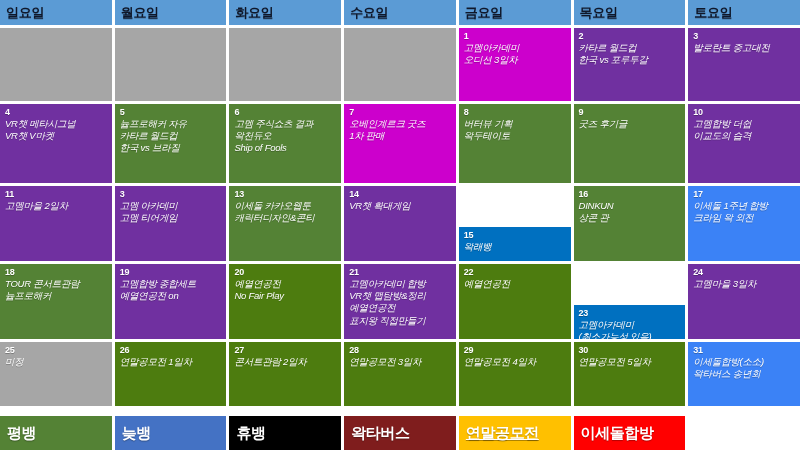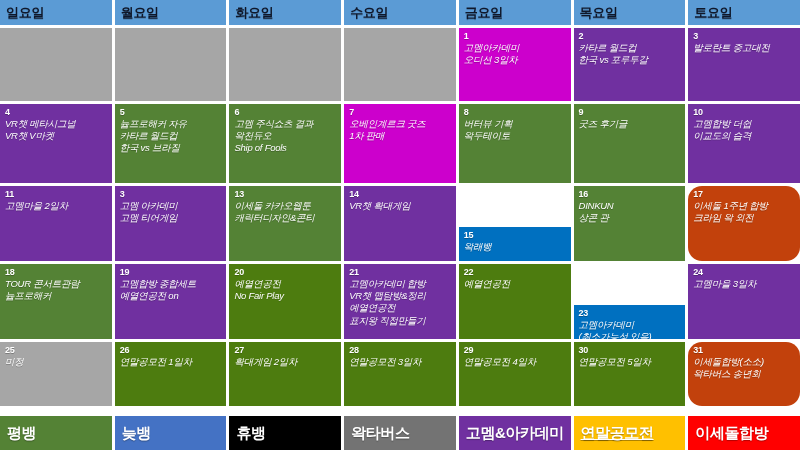--- a/index.html
+++ b/index.html
@@ -77,21 +77,21 @@
     display:block;
     white-space:nowrap;
     text-shadow:0 1px 0 rgba(0,0,0,.25);
     font-style:italic;
   }
   .c-gray{background:#A6A6A6;}
   .c-purple{background:#7030A0;}
   .c-magenta{background:#CC00CC;}
   .c-green{background:#548235;}
   .c-blue{background:#0070C0;margin-top:41px;}
-  .c-red{background:#c2410c;border-radius:14px;}
+  .c-red{background:#3b82f6;}
   .c-amber{background:#4d7c0f;}
   .c-amber .day-num,.c-amber .evt{text-shadow:0 1px 0 rgba(0,0,0,.18);}
   
   .legend-row{
     display:grid;
     grid-template-columns:repeat(7,1fr);
     gap:3px;
     flex:0 0 34px;
     margin-top:3px;
     border-radius:15px;
@@ -103,21 +103,21 @@
     box-sizing:border-box;
     font-size:15px;
     font-weight:bold;
     color:#ffffff;
     letter-spacing:-0.4px;
     text-shadow:0 1px 1px rgba(0,0,0,.30);
   }
   .l-green{background:#548235;}
   .l-blue{background:#4472C4;}
   .l-black{background:#000000;}
-  .l-salmon{background:#737373;}
+  .l-salmon{background:#7f1d1d;}
   .l-purple{background:#7030A0;}
   .l-amber{background:#FFC000;text-decoration:underline;}
   .l-red{background:#FF0000;}
 </style>
 </head>
 <body>
 
 <div class="calendar">
 
   <div class="header-row" id="header-row">
@@ -265,21 +265,21 @@
         <div class="day-cell c-gray">
           <span class="day-num">25</span>
           <span class="evt">미정</span>
         </div>
         <div class="day-cell c-amber">
           <span class="day-num">26</span>
           <span class="evt">연말공모전 1일차</span>
         </div>
         <div class="day-cell c-amber">
           <span class="day-num">27</span>
-          <span class="evt">확대게임 2일차</span>
+          <span class="evt">콘서트관람 2일차</span>
         </div>
         <div class="day-cell c-amber">
           <span class="day-num">28</span>
           <span class="evt">연말공모전 3일차</span>
         </div>
         <div class="day-cell c-amber">
           <span class="day-num">29</span>
           <span class="evt">연말공모전 4일차</span>
         </div>
         <div class="day-cell c-amber">
@@ -292,18 +292,17 @@
           <span class="evt">왁타버스 송년회</span>
         </div>
       </div>
     </div>
 
   <div class="legend-row" id="legend-row">
       <div class="legend-cell l-green">평뱅</div>
       <div class="legend-cell l-blue">늦뱅</div>
       <div class="legend-cell l-black">휴뱅</div>
       <div class="legend-cell l-salmon">왁타버스</div>
-      <div class="legend-cell l-purple">고멤&amp;아카데미</div>
       <div class="legend-cell l-amber">연말공모전</div>
       <div class="legend-cell l-red">이세돌합방</div>
     </div>
 
 </div>
 
 </body></html>

